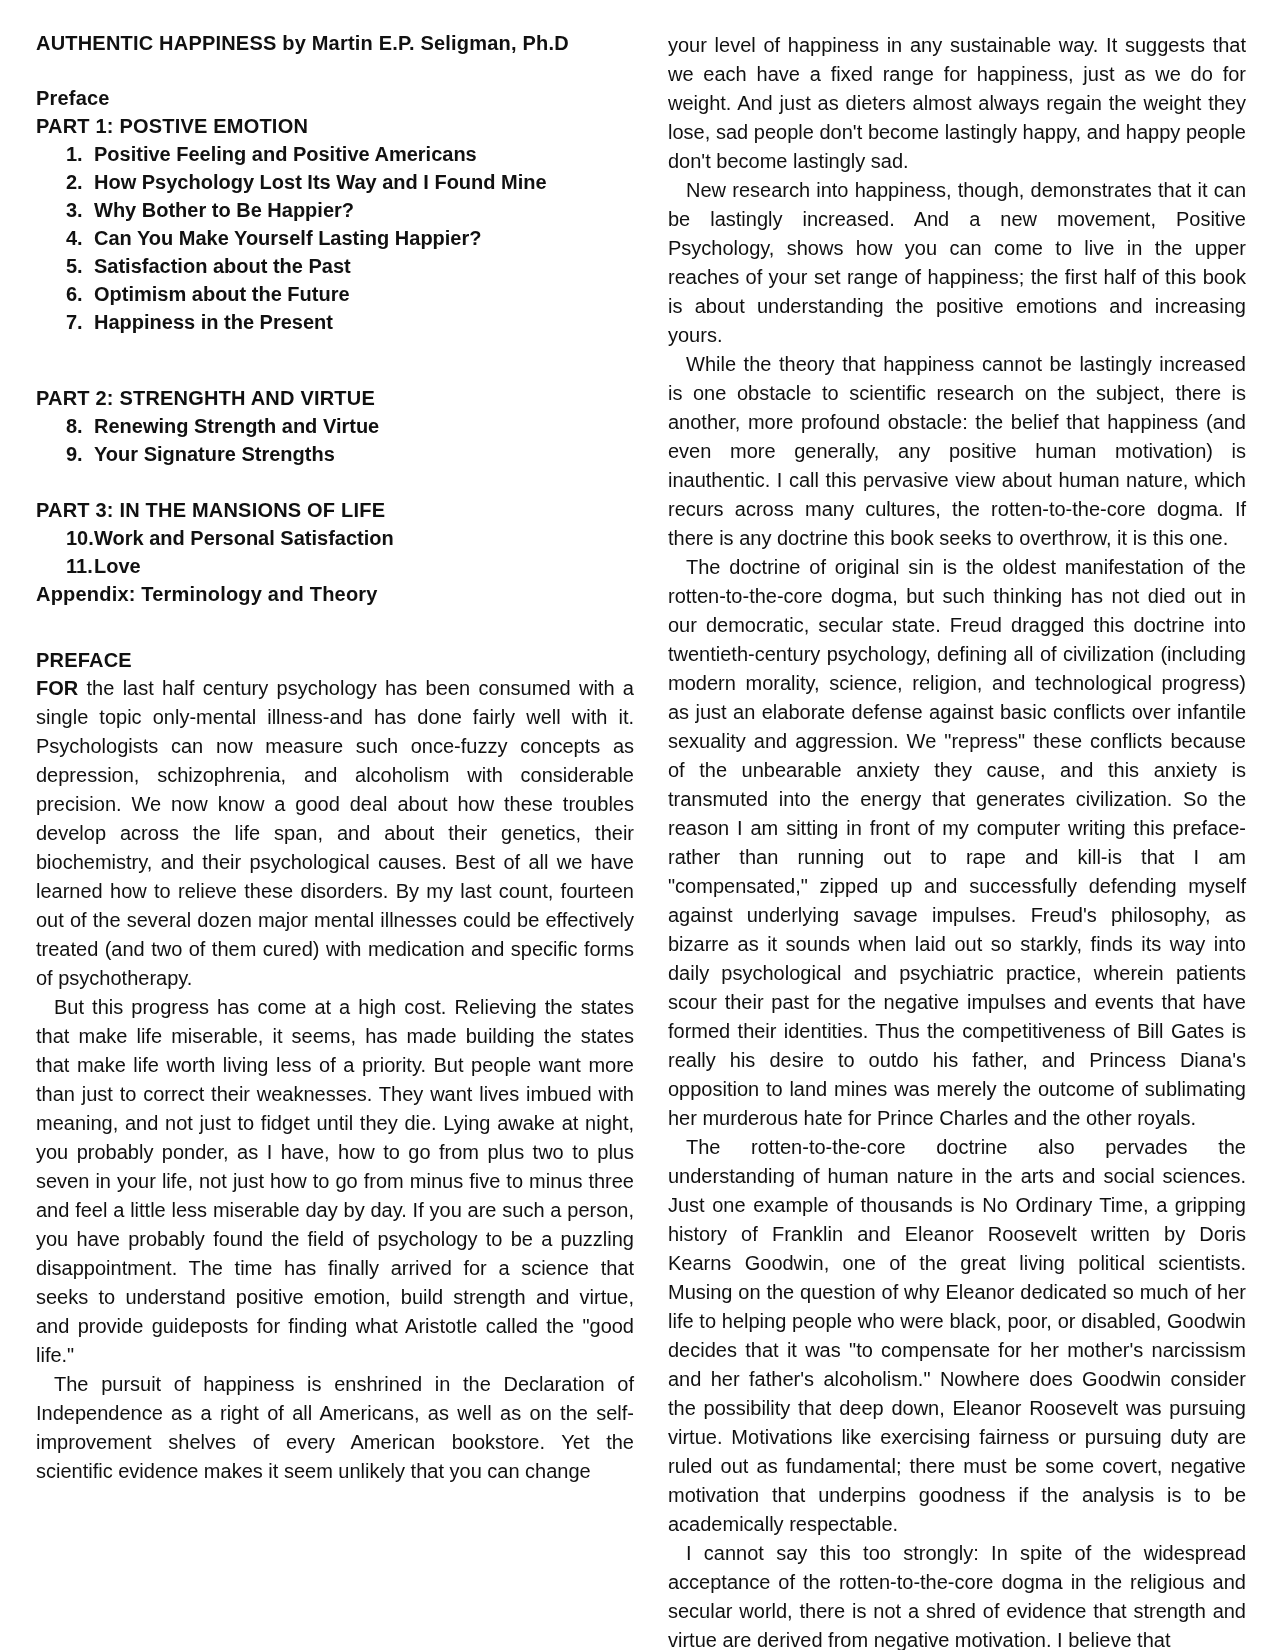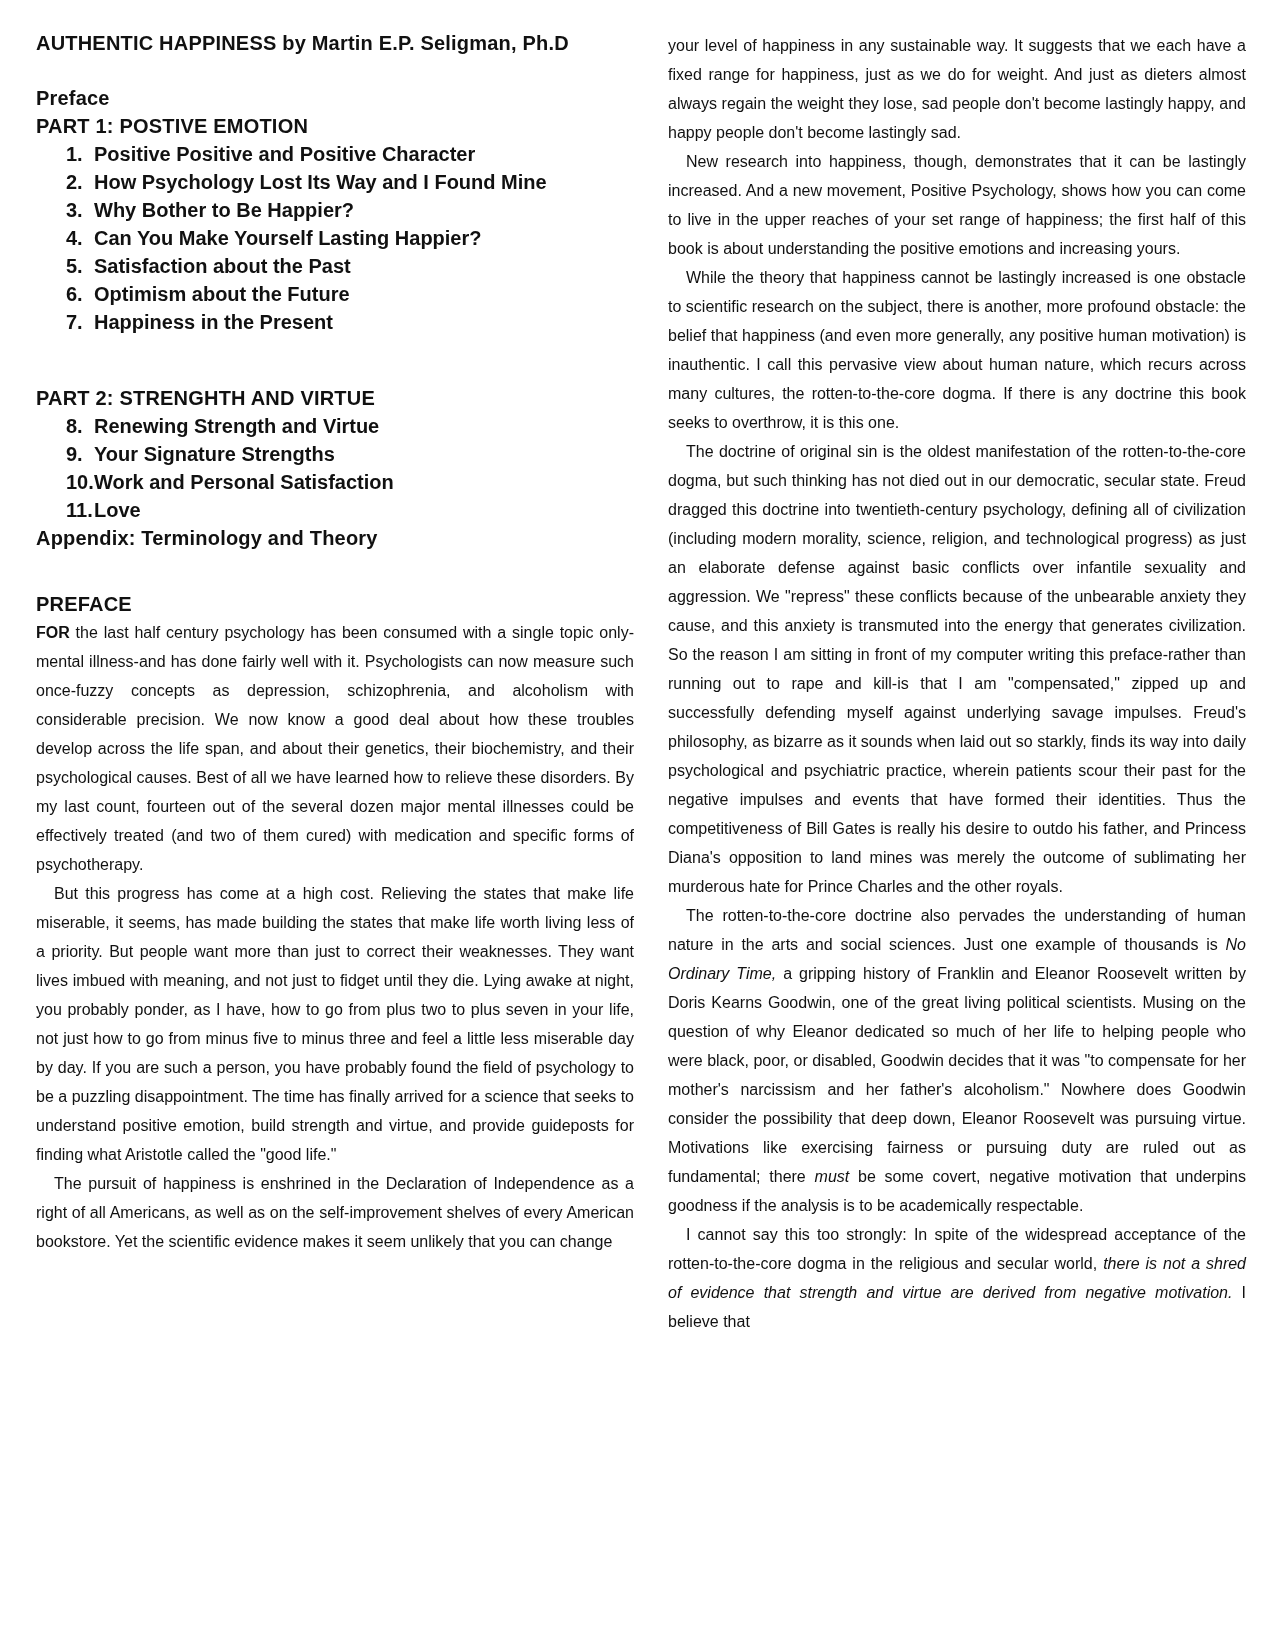--- a/index.html
+++ b/index.html
@@ -45,46 +45,46 @@
   .preface-heading {
     margin-top: 38px;
     font-weight: bold;
     font-size: 20px;
     line-height: 28px;
     letter-spacing: 0.2px;
   }
 
   .body-text p {
     margin: 0;
-    font-size: 16px;
+    font-size: 20px;
     line-height: 29px;
     text-align: justify;
   }
   .body-text p.indent { text-indent: 18px; }
   .col-right .body-text { margin-top: 31px; }
 
   .b { font-weight: bold; }
-  .i { font-style: italic; }
+  .i { }
 </style>
 </head>
 <body>
 
 <div class="page">
   <div class="col col-left">
     <div class="title-block">
       <div class="doc-title">AUTHENTIC HAPPINESS by Martin E.P. Seligman, Ph.D</div>
     </div>
 
     <div class="toc">
       <div class="toc-heading">Preface</div>
       <div class="toc-heading">PART 1: POSTIVE EMOTION</div>
       <div class="toc-list">
           <div class="toc-item">
             <span class="toc-num">1.</span>
-            <span class="toc-label">Positive Positive and Positive Character</span>
+            <span class="toc-label">Positive Feeling and Positive Americans</span>
           </div>
           <div class="toc-item">
             <span class="toc-num">2.</span>
             <span class="toc-label">How Psychology Lost Its Way and I Found Mine</span>
           </div>
           <div class="toc-item">
             <span class="toc-num">3.</span>
             <span class="toc-label">Why Bother to Be Happier?</span>
           </div>
           <div class="toc-item">
@@ -108,20 +108,21 @@
       <div class="toc-list">
           <div class="toc-item">
             <span class="toc-num">8.</span>
             <span class="toc-label">Renewing Strength and Virtue</span>
           </div>
           <div class="toc-item">
             <span class="toc-num">9.</span>
             <span class="toc-label">Your Signature Strengths</span>
           </div>
         </div>
+      <div class="toc-heading gap-md">PART 3: IN THE MANSIONS OF LIFE</div>
       <div class="toc-list">
           <div class="toc-item">
             <span class="toc-num">10.</span>
             <span class="toc-label">Work and Personal Satisfaction</span>
           </div>
           <div class="toc-item">
             <span class="toc-num">11.</span>
             <span class="toc-label">Love</span>
           </div>
         </div>

